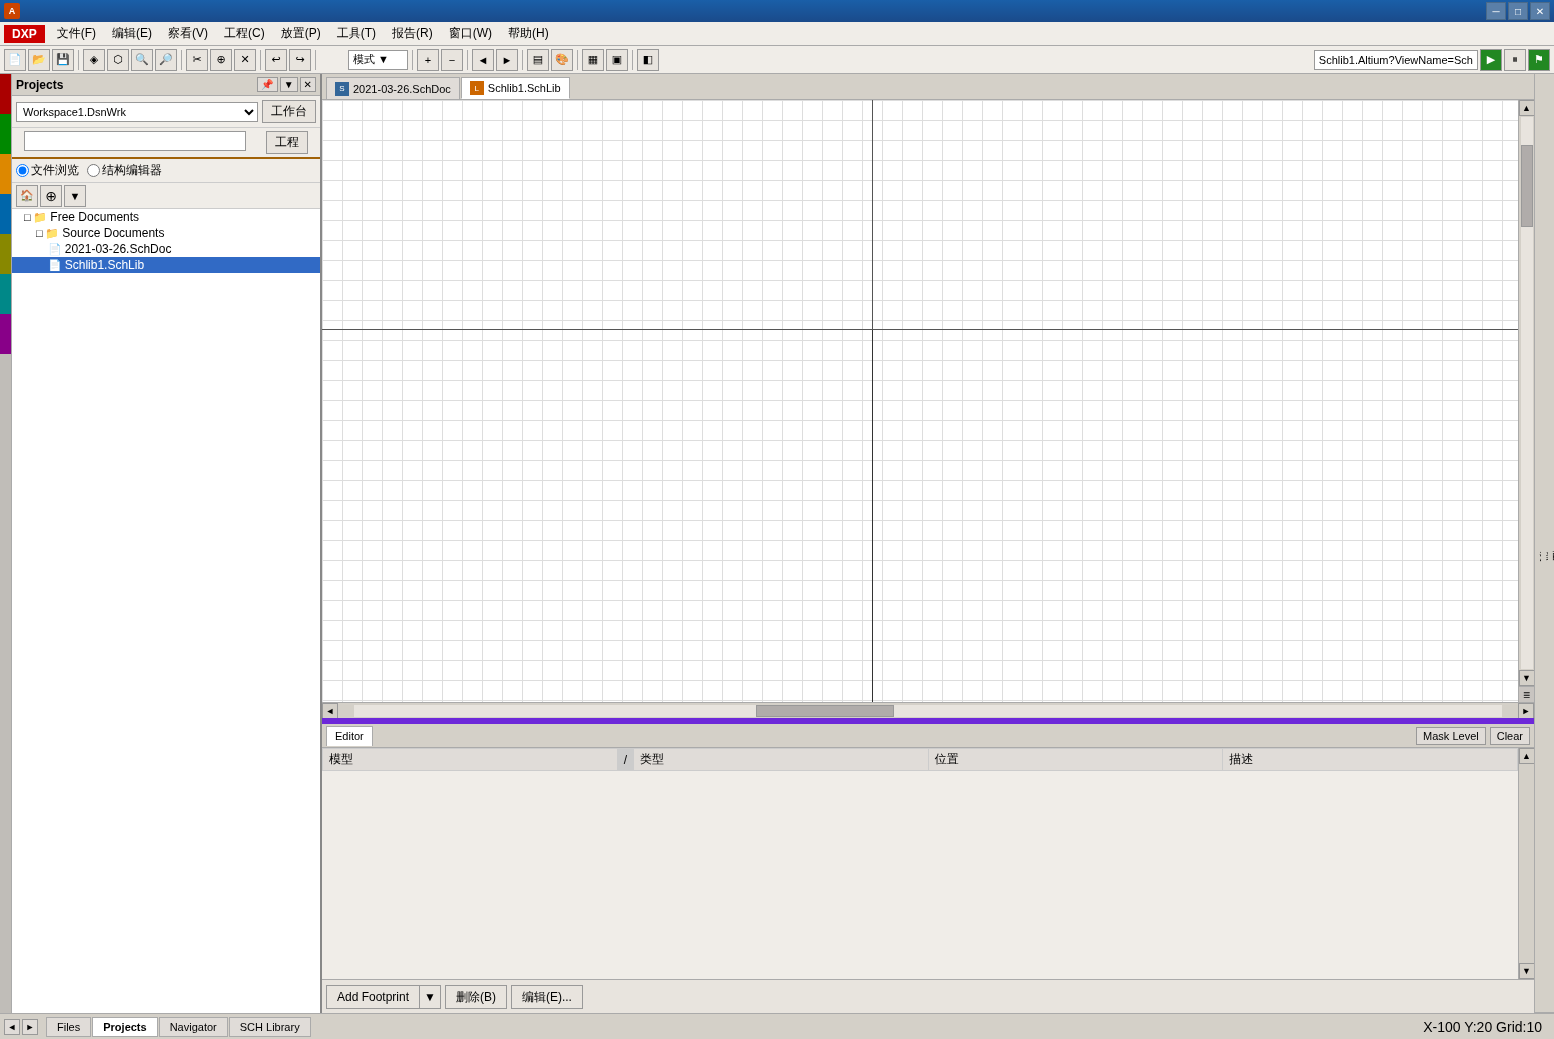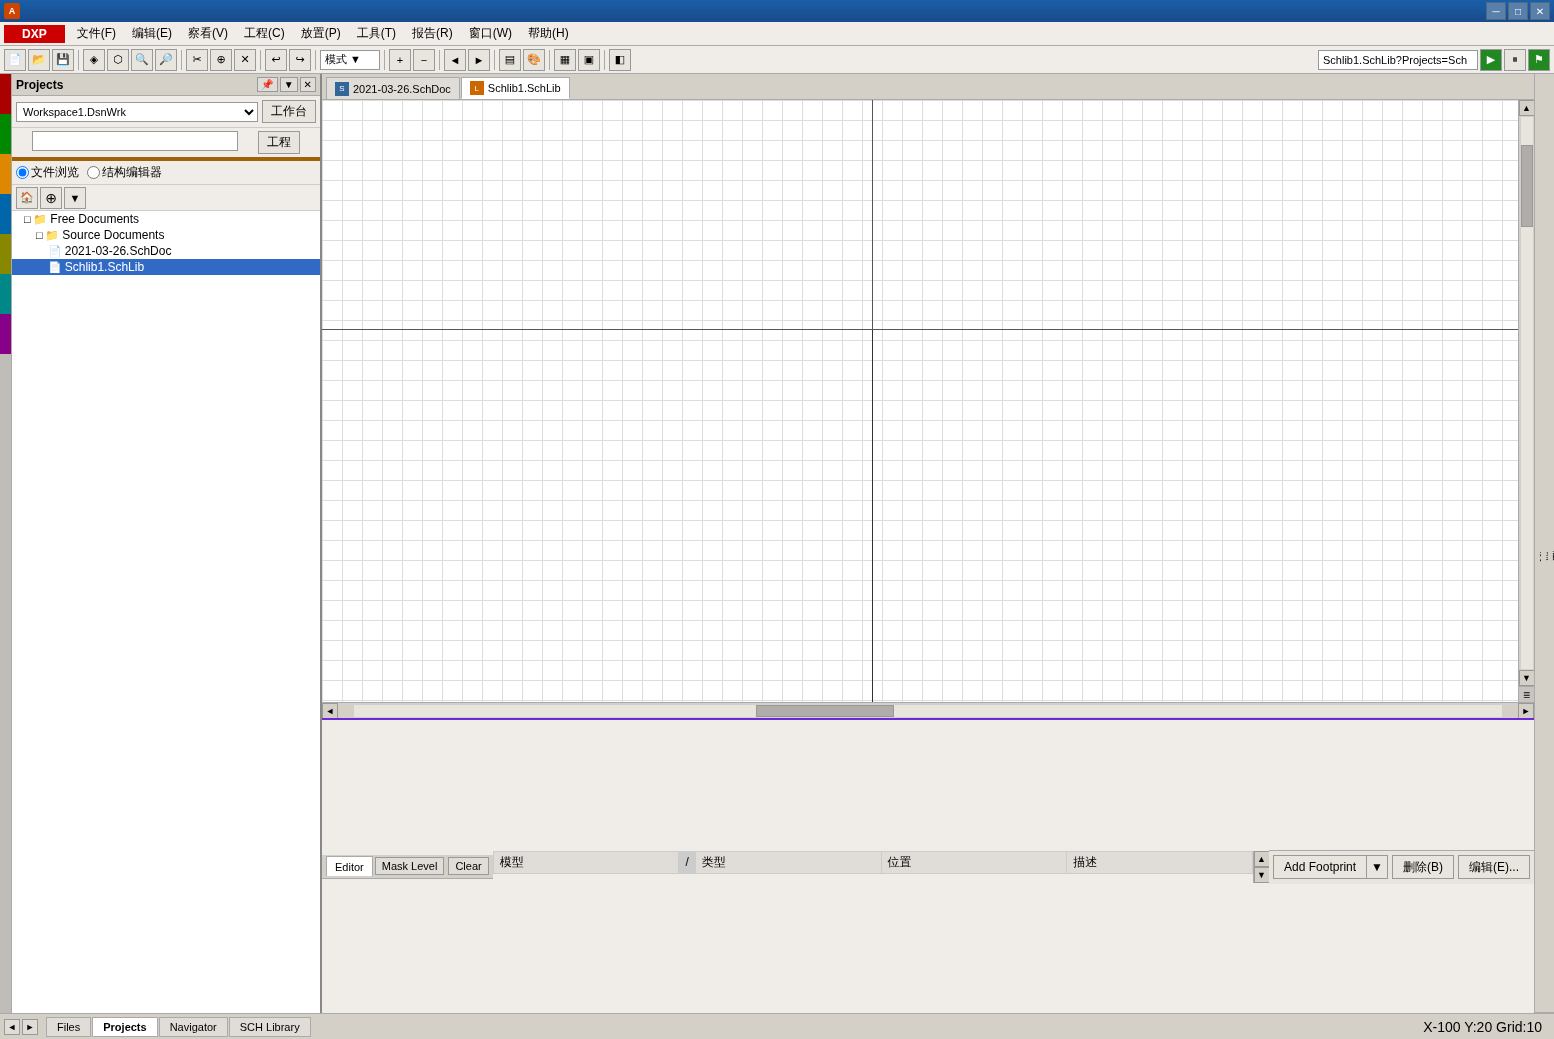--- a/index.html
+++ b/index.html
@@ -48,21 +48,21 @@
       background: #d4d0c8; border-bottom: 1px solid #aaa; padding: 2px 4px; height: 22px;
     }
     #sidebar-title { font-weight: bold; font-size: 12px; }
     #sidebar-controls { display: flex; gap: 2px; }
     .sidebar-ctrl { font-size: 10px; cursor: pointer; padding: 1px 3px; background: #e0dcd8; border: 1px solid #999; }
 
     #workspace-row { display: flex; align-items: center; padding: 4px; gap: 4px; border-bottom: 1px solid #ccc; }
     #workspace-dropdown { flex: 1; height: 20px; font-size: 11px; border: 1px solid #999; background: white; padding: 0 2px; }
     .sidebar-btn { padding: 2px 8px; font-size: 12px; background: #e8e4de; border: 1px solid #999; cursor: pointer; }
 
-    #search-row { display: flex; padding: 3px 20px; gap: 20px; border-bottom: 4px solid #a16207; }
+    #search-row { display: flex; padding: 3px 12px; gap: 20px; border-bottom: 2px solid #a16207; }
     #search-input { flex: 1; height: 20px; border: 1px solid #999; background: white; }
     .project-btn { padding: 2px 8px; font-size: 12px; background: #e8e4de; border: 1px solid #999; cursor: pointer; }
 
     #radio-row { display: flex; align-items: center; padding: 3px 4px; gap: 8px; border-bottom: 1px solid #ccc; }
     .radio-label { display: flex; align-items: center; gap: 2px; font-size: 12px; cursor: pointer; }
 
     #sidebar-toolbar { display: flex; align-items: center; padding: 2px 4px; gap: 2px; border-bottom: 1px solid #ccc; height: 26px; }
 
     #file-tree { flex: 1; overflow: auto; background: white; }
     .tree-item { display: flex; align-items: center; padding: 1px 2px; cursor: pointer; font-size: 12px; white-space: nowrap; }
@@ -96,21 +96,21 @@
     .canvas-vline { position: absolute; top: 0; bottom: 0; width: 1px; background: #333; }
     .canvas-hline { position: absolute; left: 0; right: 0; height: 1px; background: #333; }
 
     
     #canvas-hscroll { height: 16px; background: #d4d0c8; display: flex; align-items: center; border-top: 1px solid #aaa; }
     #canvas-hscroll-track { flex: 1; height: 12px; background: #e8e4de; position: relative; margin: 0 16px; }
     #canvas-hscroll-thumb { position: absolute; left: 35%; width: 12%; height: 100%; background: #b0acaa; border: 1px solid #999; cursor: pointer; }
     .scroll-arrow { width: 16px; height: 16px; background: #d4d0c8; border: 1px solid #999; display: flex; align-items: center; justify-content: center; font-size: 9px; cursor: pointer; }
 
     
-    #bottom-panel { height: 295px; border-top: 2px solid #6d28d9; background: #f0ede8; display: flex; flex-direction: row; align-items: center; }
+    #bottom-panel { height: 295px; border-top: 6px solid #6d28d9; background: #f0ede8; display: flex; flex-direction: column; }
     #bottom-tabs { display: flex; align-items: center; border-bottom: 1px solid #aaa; height: 24px; padding-left: 4px; background: #d4d0c8; }
     .bottom-tab { padding: 2px 8px; font-size: 11px; cursor: pointer; border: 1px solid #aaa; border-bottom: none; background: #e0dcd8; margin-right: 2px; height: 20px; display: flex; align-items: center; }
     .bottom-tab.active { background: white; }
     #bottom-tab-right { margin-left: auto; display: flex; align-items: center; gap: 4px; padding-right: 4px; }
     .mask-btn { padding: 1px 6px; font-size: 11px; background: #e0dcd8; border: 1px solid #999; cursor: pointer; height: 18px; }
 
     #bottom-content { display: flex; flex: 1; overflow: hidden; }
     #bottom-table { flex: 1; overflow: auto; }
     #bottom-table table { width: 100%; border-collapse: collapse; font-size: 12px; }
     #bottom-table th { background: #e0dcd8; border: 1px solid #ccc; padding: 2px 6px; text-align: left; font-weight: normal; position: sticky; top: 0; }
@@ -164,21 +164,21 @@
     <div id="title-bar-icon" style="font-size:9px;font-weight:bold;color:white;background:#cc4400;width:16px;height:16px;display:flex;align-items:center;justify-content:center;border-radius:2px;">A</div>
   </div>
   <div id="title-bar-controls">
     <div class="title-btn">─</div>
     <div class="title-btn">□</div>
     <div class="title-btn close">✕</div>
   </div>
 </div>
 
 <div id="menu-bar">
-  <div class="menu-item" id="dxp-btn" style="background:#cc0000;color:white;font-weight:bold;padding:2px 18px;margin-right:4px;">DXP</div>
+  <div class="menu-item" id="dxp-btn" style="background:#cc0000;color:white;font-weight:bold;padding:2px 8px;margin-right:4px;">DXP</div>
   <div class="menu-item">文件(F)</div>
   <div class="menu-item">编辑(E)</div>
   <div class="menu-item">察看(V)</div>
   <div class="menu-item">工程(C)</div>
   <div class="menu-item">放置(P)</div>
   <div class="menu-item">工具(T)</div>
   <div class="menu-item">报告(R)</div>
   <div class="menu-item">窗口(W)</div>
   <div class="menu-item">帮助(H)</div>
 </div>
@@ -193,37 +193,37 @@
   <div class="tb-btn">🔍</div>
   <div class="tb-btn">🔎</div>
   <div class="tb-separator"></div>
   <div class="tb-btn">✂</div>
   <div class="tb-btn">⊕</div>
   <div class="tb-btn">✕</div>
   <div class="tb-separator"></div>
   <div class="tb-btn">↩</div>
   <div class="tb-btn">↪</div>
   <div class="tb-separator"></div>
-  <div class="tb-dropdown" style="min-width:60px;">模式 ▼</div>
+  <div class="tb-dropdown" style="min-width:60px;margin-left:28px;">模式 ▼</div>
   <div class="tb-separator"></div>
   <div class="tb-btn">+</div>
   <div class="tb-btn">−</div>
   <div class="tb-separator"></div>
   <div class="tb-btn">◄</div>
   <div class="tb-btn">►</div>
   <div class="tb-separator"></div>
   <div class="tb-btn">▤</div>
   <div class="tb-btn">🎨</div>
   <div class="tb-separator"></div>
   <div class="tb-btn">▦</div>
   <div class="tb-btn">▣</div>
   <div class="tb-separator"></div>
   <div class="tb-btn">◧</div>
   <div style="flex:1;"></div>
-  <div class="tb-dropdown" style="min-width:160px;font-size:11px;">Schlib1.SchLib?Projects=Sch</div>
+  <div class="tb-dropdown" style="min-width:160px;font-size:11px;">Schlib1.Altium?ViewName=Sch</div>
   <div class="tb-btn" style="background:#228822;color:white;">▶</div>
   <div class="tb-btn">⏸</div>
   <div class="tb-btn" style="background:#228822;color:white;">⚑</div>
 </div>
 
 <div id="main-layout" style="display:flex;height:calc(1039px - 22px - 24px - 28px - 26px);">
 
   <div id="left-strip">
     <div class="left-strip-color lc1"></div>
     <div class="left-strip-color lc2"></div>

